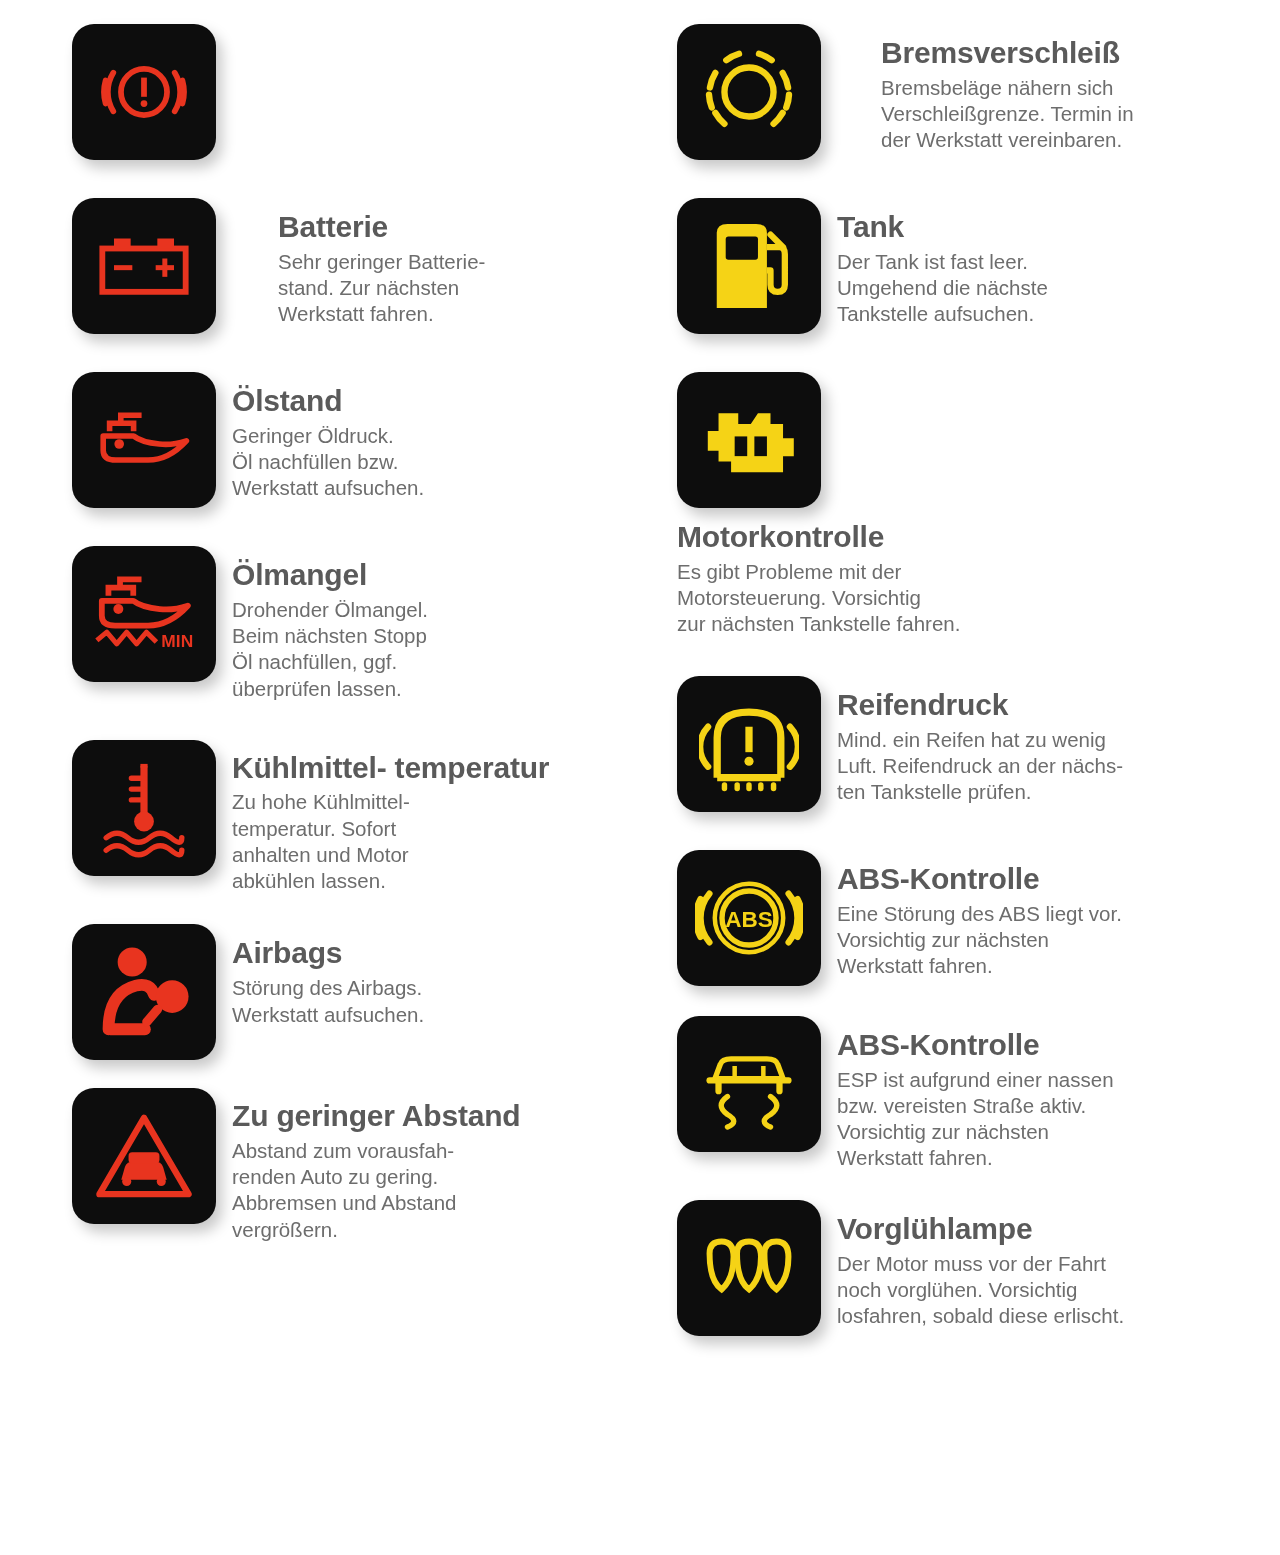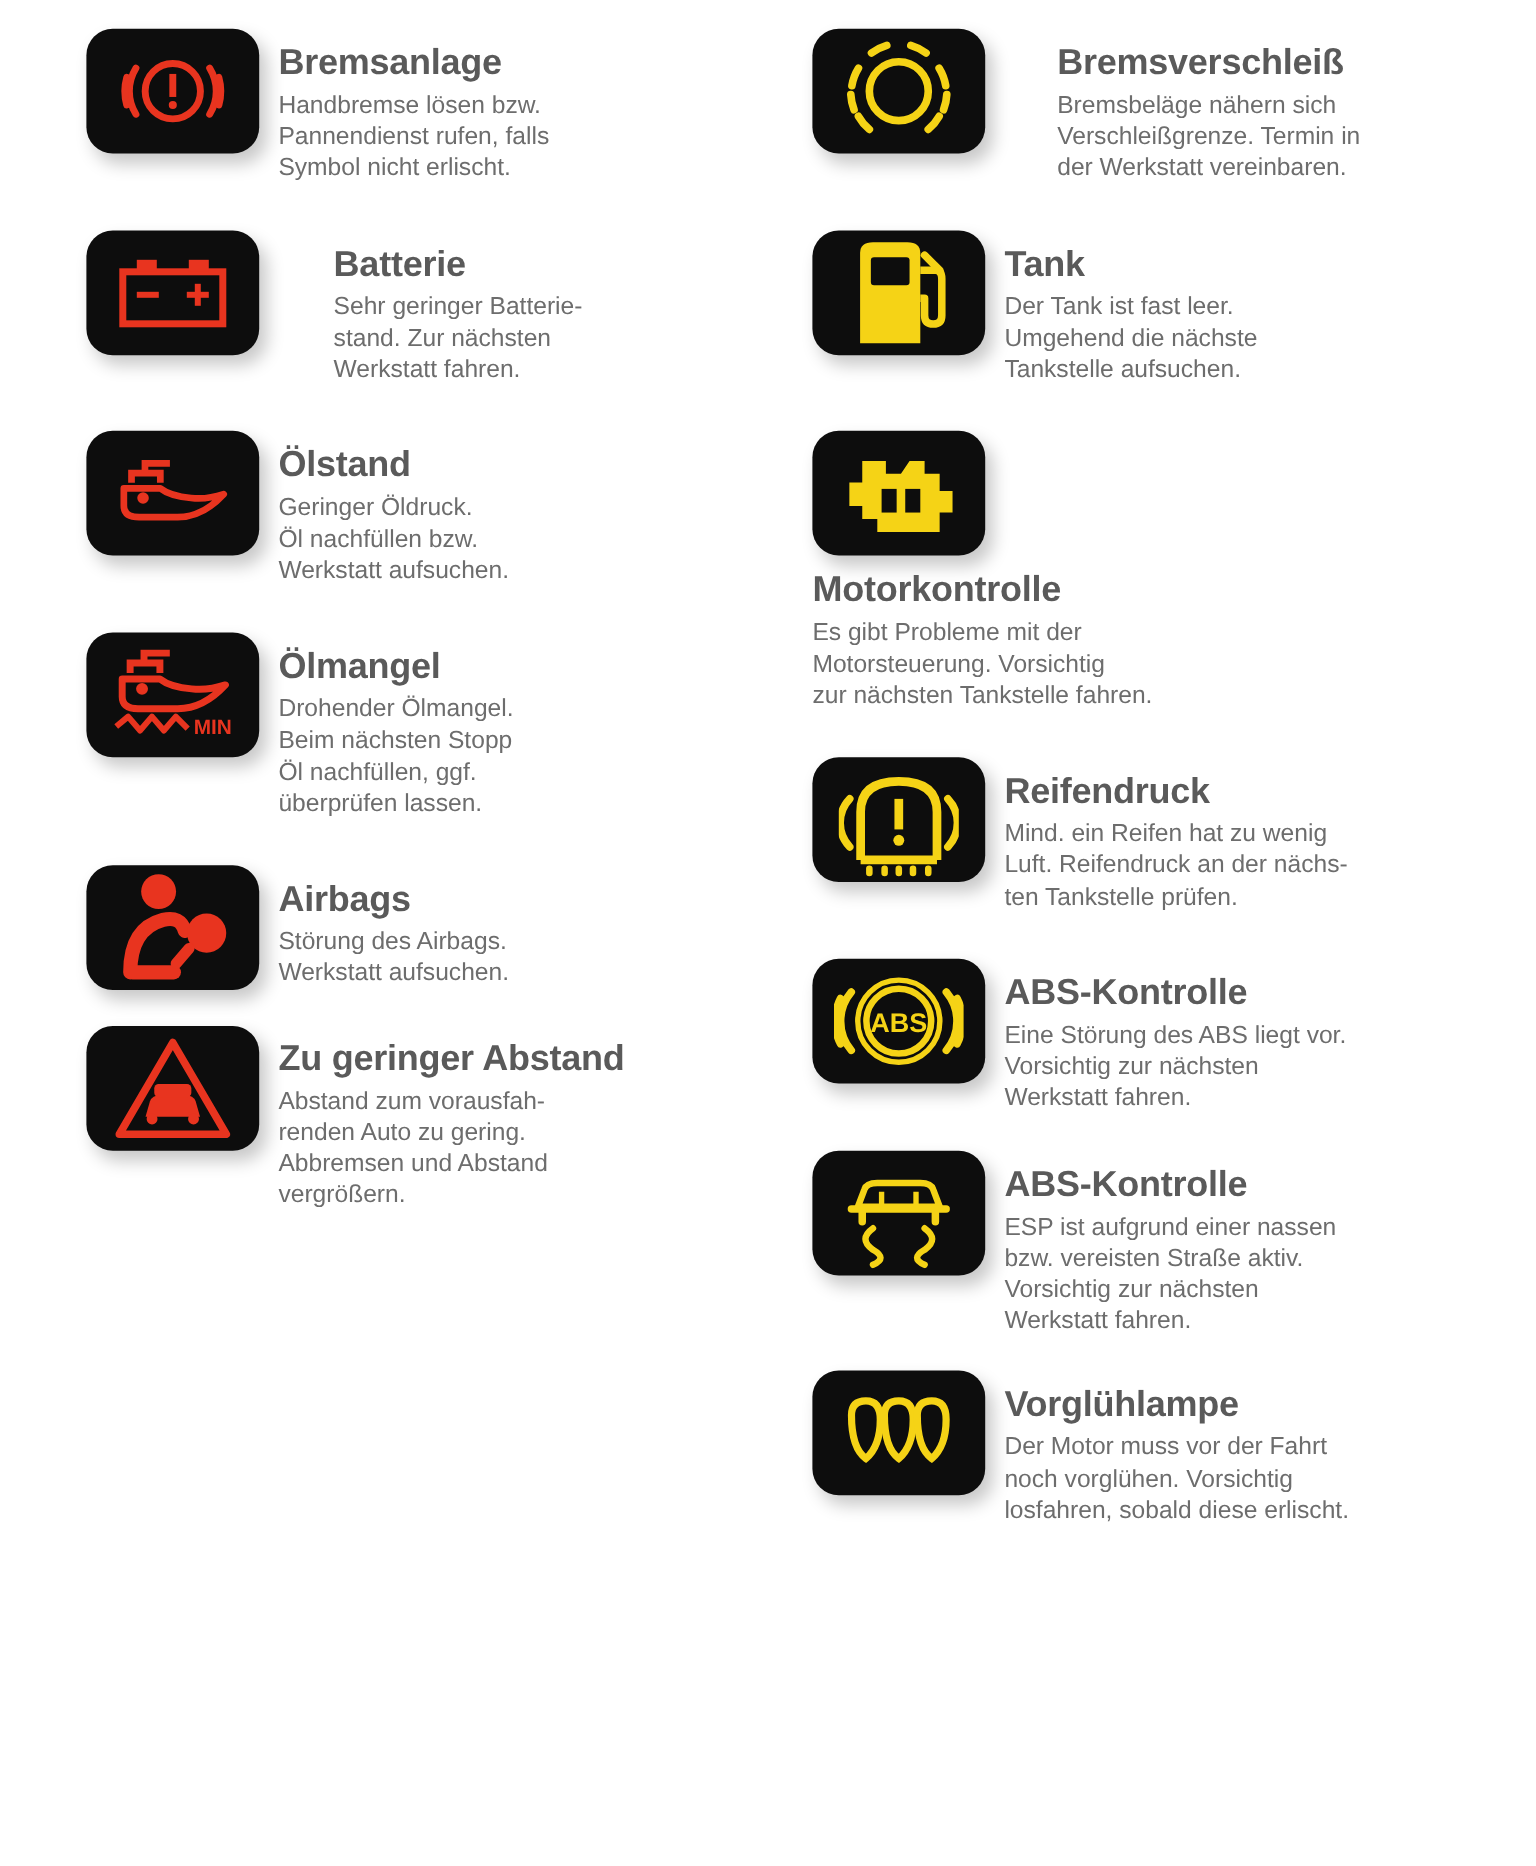--- a/index.html
+++ b/index.html
@@ -29,21 +29,21 @@
     flex-direction: column;
   }
   .entry {
     display: flex;
     align-items: flex-start;
     margin-bottom: 24px;
   }
   .icon-box {
     flex: 0 0 auto;
     width: 144px;
-    height: 104px;
+    height: 136px;
     border-radius: 22px;
     background: #0d0d0d;
     box-shadow: 6px 8px 14px rgba(0,0,0,0.22);
     display: flex;
     align-items: center;
     justify-content: center;
     margin-right: 16px;
   }
   .icon-box svg { display: block; }
   .text {
@@ -94,26 +94,20 @@
           <svg width="96" height="96" viewBox="0 0 100 100" aria-hidden="true">
             <circle cx="50" cy="50" r="24" fill="none" stroke="#e8341f" stroke-width="6"></circle>
             <rect x="47" y="35" width="6" height="20" fill="#e8341f"></rect>
             <circle cx="50" cy="62" r="3.5" fill="#e8341f"></circle>
             <path d="M18 30 A38 38 0 0 0 18 70" fill="none" stroke="#e8341f" stroke-width="6" stroke-linecap="round"></path>
             <path d="M82 30 A38 38 0 0 1 82 70" fill="none" stroke="#e8341f" stroke-width="6" stroke-linecap="round"></path>
             <path d="M10 38 A44 44 0 0 0 10 62" fill="none" stroke="#e8341f" stroke-width="6" stroke-linecap="round"></path>
             <path d="M90 38 A44 44 0 0 1 90 62" fill="none" stroke="#e8341f" stroke-width="6" stroke-linecap="round"></path>
           </svg>
         </div>
-        <div class="text">
-          <p class="title">Bremsanlage</p>
-          <p class="desc">Handbremse lösen bzw.
-Pannendienst rufen, falls
-Symbol nicht erlischt.</p>
-        </div>
       </div>
 
       <div class="entry">
         <div class="icon-box">
           <svg width="100" height="80" viewBox="0 0 120 90" aria-hidden="true">
             <rect x="10" y="24" width="100" height="52" fill="none" stroke="#e8341f" stroke-width="7"></rect>
             <rect x="24" y="12" width="20" height="12" fill="#e8341f"></rect>
             <rect x="76" y="12" width="20" height="12" fill="#e8341f"></rect>
             <rect x="24" y="44" width="22" height="6" fill="#e8341f"></rect>
             <rect x="74" y="44" width="22" height="6" fill="#e8341f"></rect>
@@ -158,20 +152,40 @@
         </div>
         <div class="text">
           <p class="title">Ölmangel</p>
           <p class="desc">Drohender Ölmangel.
 Beim nächsten Stopp
 Öl nachfüllen, ggf.
 überprüfen lassen.</p>
         </div>
       </div>
 
+      <div class="entry">
+        <div class="icon-box">
+          <svg width="90" height="100" viewBox="0 0 100 110" aria-hidden="true">
+            <path d="M50 10 L50 66" stroke="#e8341f" stroke-width="8" stroke-linecap="round"></path>
+            <path d="M50 10 L50 6" stroke="#e8341f" stroke-width="8"></path>
+            <path d="M36 22 H50 M36 34 H50 M36 46 H50" stroke="#e8341f" stroke-width="6" stroke-linecap="round"></path>
+            <circle cx="50" cy="70" r="11" fill="#e8341f"></circle>
+            <path d="M8 88 Q20 78 32 88 T56 88 T80 88 T92 88" fill="none" stroke="#e8341f" stroke-width="6" stroke-linecap="round"></path>
+            <path d="M8 102 Q20 92 32 102 T56 102 T80 102 T92 102" fill="none" stroke="#e8341f" stroke-width="6" stroke-linecap="round"></path>
+          </svg>
+        </div>
+        <div class="text">
+          <p class="title title-tall">Kühlmittel-
+temperatur</p>
+          <p class="desc">Zu hohe Kühlmittel-
+temperatur. Sofort
+anhalten und Motor
+abkühlen lassen.</p>
+        </div>
+      </div>
 
       <div class="entry">
         <div class="icon-box">
           <svg width="100" height="100" viewBox="0 0 110 110" aria-hidden="true">
             <circle cx="42" cy="22" r="16" fill="#e8341f"></circle>
             <path d="M16 96 Q16 56 46 48 Q62 44 66 58" fill="none" stroke="#e8341f" stroke-width="13" stroke-linecap="round"></path>
             <path d="M18 96 L56 96" stroke="#e8341f" stroke-width="13" stroke-linecap="round"></path>
             <circle cx="86" cy="60" r="18" fill="#e8341f"></circle>
             <path d="M70 74 L58 88" stroke="#e8341f" stroke-width="10" stroke-linecap="round"></path>
           </svg>

